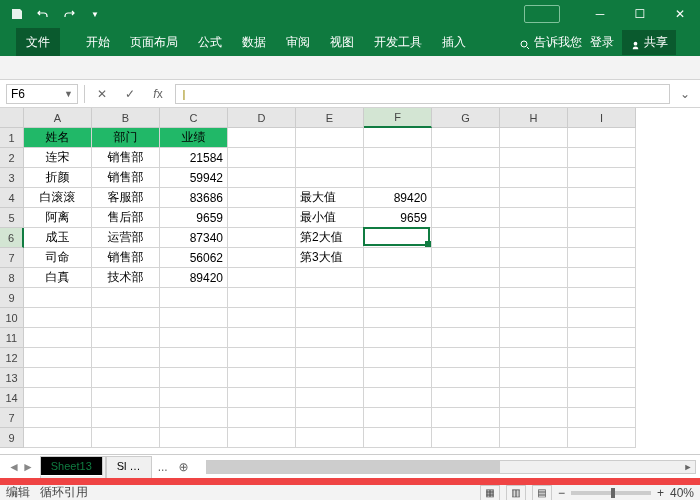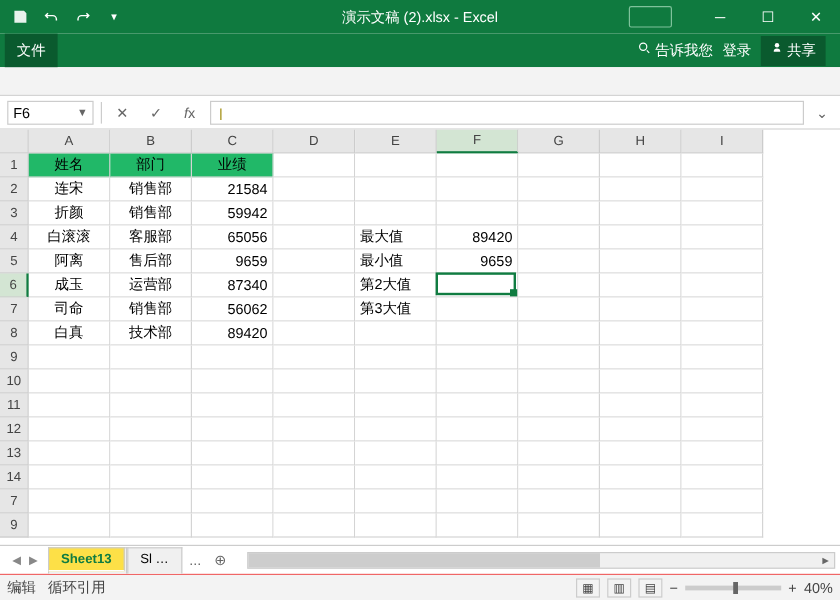--- a/index.html
+++ b/index.html
@@ -4,25 +4,25 @@
 <style>
 *{margin:0;padding:0;box-sizing:border-box;font-family:"Microsoft YaHei",sans-serif;font-size:12px;user-select:none}
 body{width:700px;height:500px;background:#fff;display:flex;flex-direction:column;overflow:hidden}
 .titlebar{height:28px;background:#0f7a3f;color:#fff;display:flex;align-items:center;position:relative}
 .qat{display:flex;gap:4px;padding-left:6px}
 .qat-btn{width:22px;height:22px;display:flex;align-items:center;justify-content:center;color:#fff}
 .title{position:absolute;left:50%;transform:translateX(-50%);font-size:12px}
 .winctl{margin-left:auto;display:flex}
 .winctl div{width:40px;height:28px;display:flex;align-items:center;justify-content:center}
 .maxrestore{position:absolute;right:140px;width:36px;height:18px;border:1px solid #7fc29b;border-radius:2px}
-.ribbon{height:28px;background:#0f7a3f;display:flex;align-items:center;color:#fff;padding:0 4px;gap:16px}
+.ribbon{height:28px;background:#0f7a3f;display:flex;align-items:center;color:#fff;padding:0 16px;gap:16px}
 .tab{padding:6px 10px;cursor:pointer}
 .tab.file{background:#0a5a2e}
 .ribbon-right{margin-left:auto;display:flex;align-items:center;gap:8px;padding-right:8px}
-.ribbon-right span{display:flex;align-items:flex-start;gap:3px}
+.ribbon-right span{display:flex;align-items:flex-end;gap:3px}
 .share-btn{background:#0a5a2e;padding:4px 8px;display:flex;align-items:center;gap:3px}
 .toolstrip{height:24px;background:#f3f3f3;border-bottom:1px solid #d4d4d4}
 .fbar{height:28px;background:#fff;border-bottom:1px solid #d4d4d4;display:flex;align-items:center;gap:6px;padding:0 6px}
 .namebox{width:72px;height:20px;border:1px solid #ccc;padding:0 4px;display:flex;align-items:center;justify-content:space-between;font-size:11px}
 .namebox .dd{color:#666;font-size:9px}
 .fbar-sep{width:1px;height:18px;background:#ccc}
 .fbar-btn{width:22px;height:20px;display:flex;align-items:center;justify-content:center;color:#666}
 .fxinput{flex:1;height:20px;border:1px solid #ccc;display:flex;align-items:center;padding:0 4px;position:relative}
 .cursor-caret{position:absolute;left:6px;top:2px;color:#b5a642;font-size:14px}
 .expand{width:18px;color:#666;text-align:center}
@@ -34,26 +34,26 @@
 .corner{background:#e6e6e6;border-right:1px solid #ccc;border-bottom:1px solid #ccc}
 .cell{border-right:1px solid #d4d4d4;border-bottom:1px solid #d4d4d4;padding:0 4px;display:flex;align-items:center;font-size:12px;background:#fff}
 .hdr{background:#21b868;color:#000000;justify-content:center;font-weight:400}
 .c{justify-content:center}
 .r{justify-content:flex-end}
 .active{position:absolute;border:2px solid #107c41;pointer-events:none}
 .handle{position:absolute;width:6px;height:6px;background:#107c41;right:-3px;bottom:-3px}
 .sheettabs{height:24px;background:#fff;border-top:1px solid #ccc;display:flex;align-items:center;padding:0 4px;gap:2px;position:relative}
 .nav-arrows{display:flex;gap:2px;color:#888;padding:0 4px}
 .stab{padding:3px 10px;border:1px solid #ccc;border-bottom:none;background:#f0f0f0;font-size:11px;cursor:pointer}
-.stab.active{background:#fde047;border-bottom:1px solid #fff;color:#107c41;font-weight:bold}
+.stab.active{background:#000000;border-bottom:1px solid #fff;color:#107c41;font-weight:normal}
 .addtab{width:20px;text-align:center;color:#666}
 .hscroll{flex:1;height:14px;margin-left:10px;background:#f0f0f0;border:1px solid #ccc;position:relative}
 .hscroll-thumb{position:absolute;left:0;width:60%;height:100%;background:#cdcdcd}
 .hscroll-arr{position:absolute;width:14px;height:12px;display:flex;align-items:center;justify-content:center;color:#666;font-size:9px}
-.statusbar{height:22px;background:#f3f3f3;border-top:1px solid #ef4444;display:flex;align-items:center;padding:0 6px;gap:10px;font-size:11px;color:#444}
+.statusbar{height:22px;background:#f3f3f3;border-top:7px solid #ef4444;display:flex;align-items:center;padding:0 6px;gap:10px;font-size:11px;color:#444}
 .statusbar .right{margin-left:auto;display:flex;align-items:center;gap:6px}
 .viewbtn{width:20px;height:16px;border:1px solid #ccc;display:flex;align-items:center;justify-content:center;font-size:10px}
 .slider{width:80px;height:4px;background:#ccc;position:relative}
 .slider-thumb{position:absolute;left:50%;top:-3px;width:4px;height:10px;background:#666}
 </style>
 </head>
 <body>
 
 <div class="titlebar">
   <div class="qat">
@@ -68,30 +68,39 @@
         </svg>
       </div>
     <div class="qat-btn">
         <svg width="14" height="14" viewBox="0 0 14 14">
           <path fill="none" stroke="#fff" stroke-width="1.2" d="M10 4l2 2-2 2M12 6H6a3 3 0 00-3 3v1"></path>
         </svg>
       </div>
     <div class="qat-btn" style="font-size:8px">▼</div>
   </div>
   <div class="maxrestore"></div>
-  <div class="title">演示文稿 (2).xlsx - Excel</div>
   <div class="winctl">
     <div>─</div>
     <div>☐</div>
     <div>✕</div>
   </div>
 </div>
 
 <div class="ribbon">
   <div class="tab file">文件</div>
+  <div id="ribbon-tabs" style="display:flex">
+      <div class="tab">开始</div>
+      <div class="tab">页面布局</div>
+      <div class="tab">公式</div>
+      <div class="tab">数据</div>
+      <div class="tab">审阅</div>
+      <div class="tab">视图</div>
+      <div class="tab">开发工具</div>
+      <div class="tab">插入</div>
+    </div>
   <div class="ribbon-right">
     <span>
         <svg width="12" height="12" viewBox="0 0 12 12">
           <circle cx="5" cy="5" r="3" fill="none" stroke="#fff"></circle>
           <path stroke="#fff" d="M8 8l2 2"></path>
         </svg>
         <span>告诉我您</span>
       </span>
     <span>登录</span>
     <span class="share-btn">
@@ -160,21 +169,21 @@
       <div class="cell r">59942</div>
       <div class="cell"></div>
       <div class="cell"></div>
       <div class="cell"></div>
       <div class="cell"></div>
       <div class="cell"></div>
       <div class="cell"></div>
       <div class="rh">4</div>
       <div class="cell c">白滚滚</div>
       <div class="cell c">客服部</div>
-      <div class="cell r">65056</div>
+      <div class="cell r">83686</div>
       <div class="cell"></div>
       <div class="cell">最大值</div>
       <div class="cell r">89420</div>
       <div class="cell"></div>
       <div class="cell"></div>
       <div class="cell"></div>
       <div class="rh">5</div>
       <div class="cell c">阿离</div>
       <div class="cell c">售后部</div>
       <div class="cell r">9659</div>

